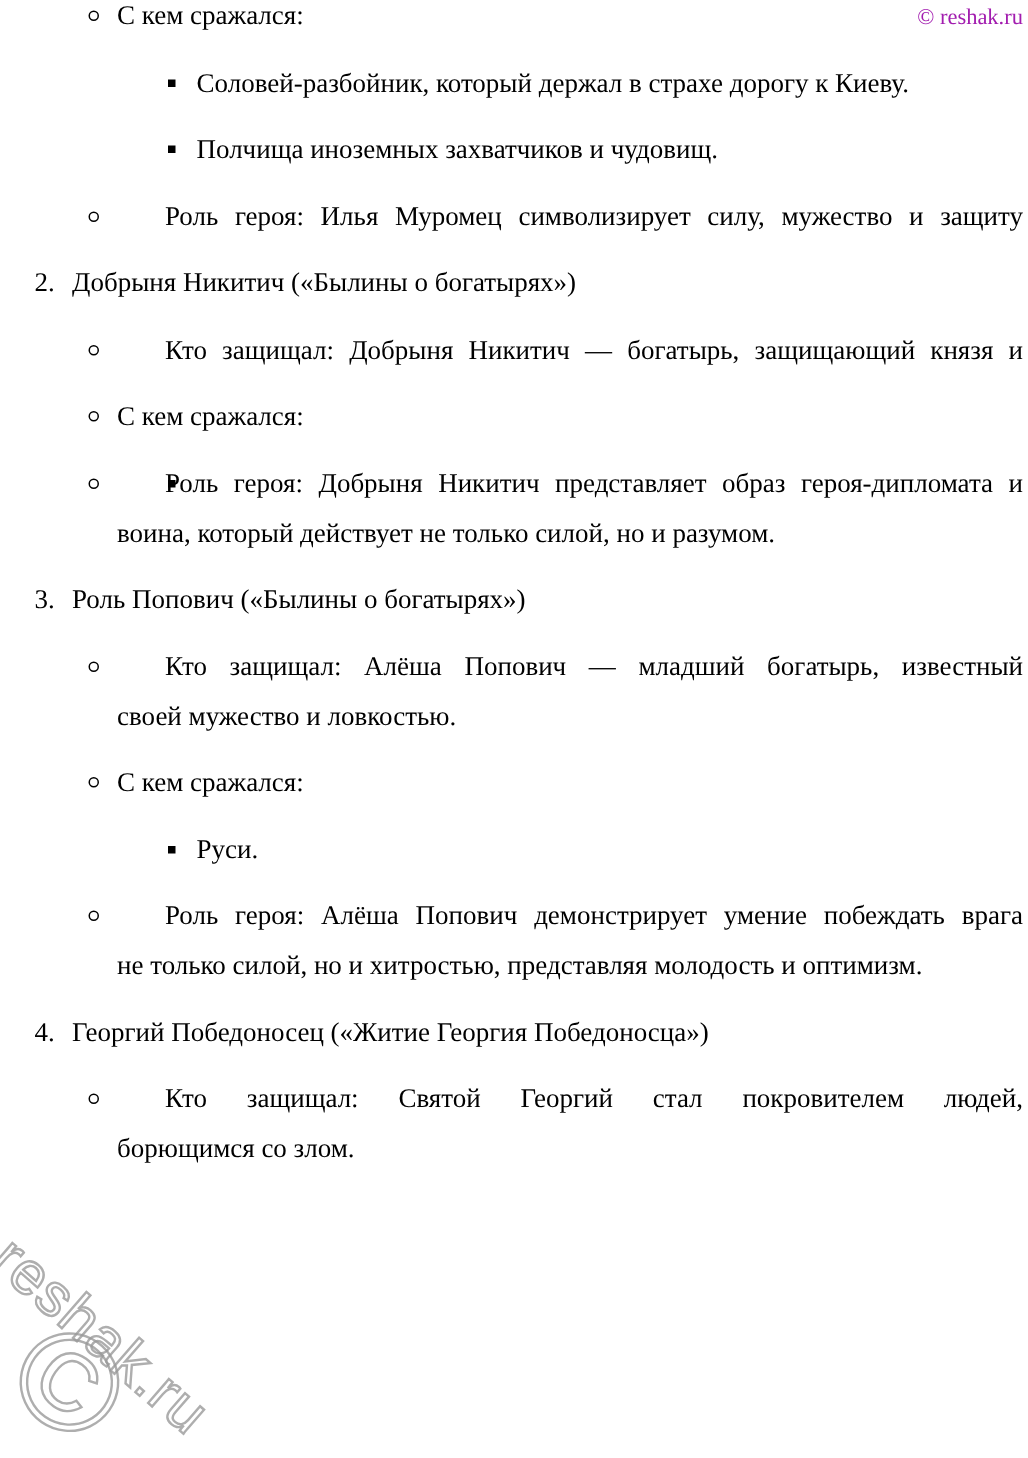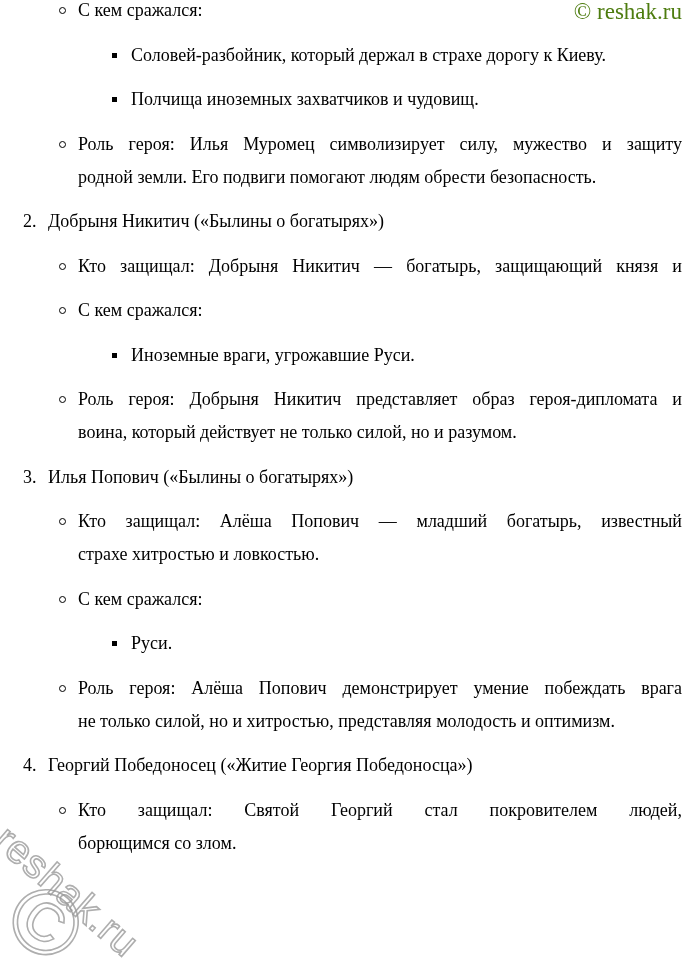--- a/index.html
+++ b/index.html
@@ -12,23 +12,23 @@
   }
   .page {
     position: relative;
     width: 685px; height: 972px;
     overflow: hidden;
   }
   
   .copyright {
     position: absolute;
     top: 1px; right: 3px;
-    font-size: 23px;
+    font-size: 15px;
     line-height: 22px;
-    color: #4d7c0f;
+    color: #a21caf;
     z-index: 2;
   }
   
   .doc {
     position: absolute;
     top: -6px; left: 0;
     width: 685px;
     z-index: 1;
   }
   .block {
@@ -37,20 +37,21 @@
     font-size: 18px;
   }
   .block .line {
     line-height: 33px;
     white-space: nowrap;
   }
   .block .line.fill {
     white-space: normal;
     text-align: justify;
     text-align-last: justify;
+    margin-left: 32px;
   }
   .numbered { padding-left: 48px; }
   .bullet1  { padding-left: 78px; }
   .bullet2  { padding-left: 131px; }
   .numbered > .marker {
     position: absolute;
     left: 23px; top: 0;
     line-height: 33px;
     font-size: 18px;
   }
@@ -115,54 +116,49 @@
         <span class="marker"></span>
         <div class="line">Соловей-разбойник, который держал в страхе дорогу к Киеву.</div>
       </div>
       <div class="block bullet2">
         <span class="marker"></span>
         <div class="line">Полчища иноземных захватчиков и чудовищ.</div>
       </div>
       <div class="block bullet1">
         <span class="marker"></span>
         <div class="line fill">Роль героя: Илья Муромец символизирует силу, мужество и защиту</div>
-        <div class="line">родной земли. Его подвиги помогают людям обрести безопасность.</div>
       </div>
       <div class="block numbered">
         <span class="marker">2.</span>
         <div class="line">Добрыня Никитич («Былины о богатырях»)</div>
       </div>
       <div class="block bullet1">
         <span class="marker"></span>
         <div class="line fill">Кто защищал: Добрыня Никитич — богатырь, защищающий князя и</div>
       </div>
       <div class="block bullet1">
         <span class="marker"></span>
         <div class="line">С кем сражался:</div>
       </div>
       <div class="block bullet2">
         <span class="marker"></span>
       </div>
-      <div class="block bullet2">
-        <span class="marker"></span>
-        <div class="line">Иноземные враги, угрожавшие Руси.</div>
-      </div>
       <div class="block bullet1">
         <span class="marker"></span>
         <div class="line fill">Роль героя: Добрыня Никитич представляет образ героя-дипломата и</div>
         <div class="line">воина, который действует не только силой, но и разумом.</div>
       </div>
       <div class="block numbered">
         <span class="marker">3.</span>
-        <div class="line">Илья Попович («Былины о богатырях»)</div>
+        <div class="line">Роль Попович («Былины о богатырях»)</div>
       </div>
       <div class="block bullet1">
         <span class="marker"></span>
         <div class="line fill">Кто защищал: Алёша Попович — младший богатырь, известный</div>
-        <div class="line">страхе хитростью и ловкостью.</div>
+        <div class="line">своей мужество и ловкостью.</div>
       </div>
       <div class="block bullet1">
         <span class="marker"></span>
         <div class="line">С кем сражался:</div>
       </div>
       <div class="block bullet2">
         <span class="marker"></span>
         <div class="line">Руси.</div>
       </div>
       <div class="block bullet1">

